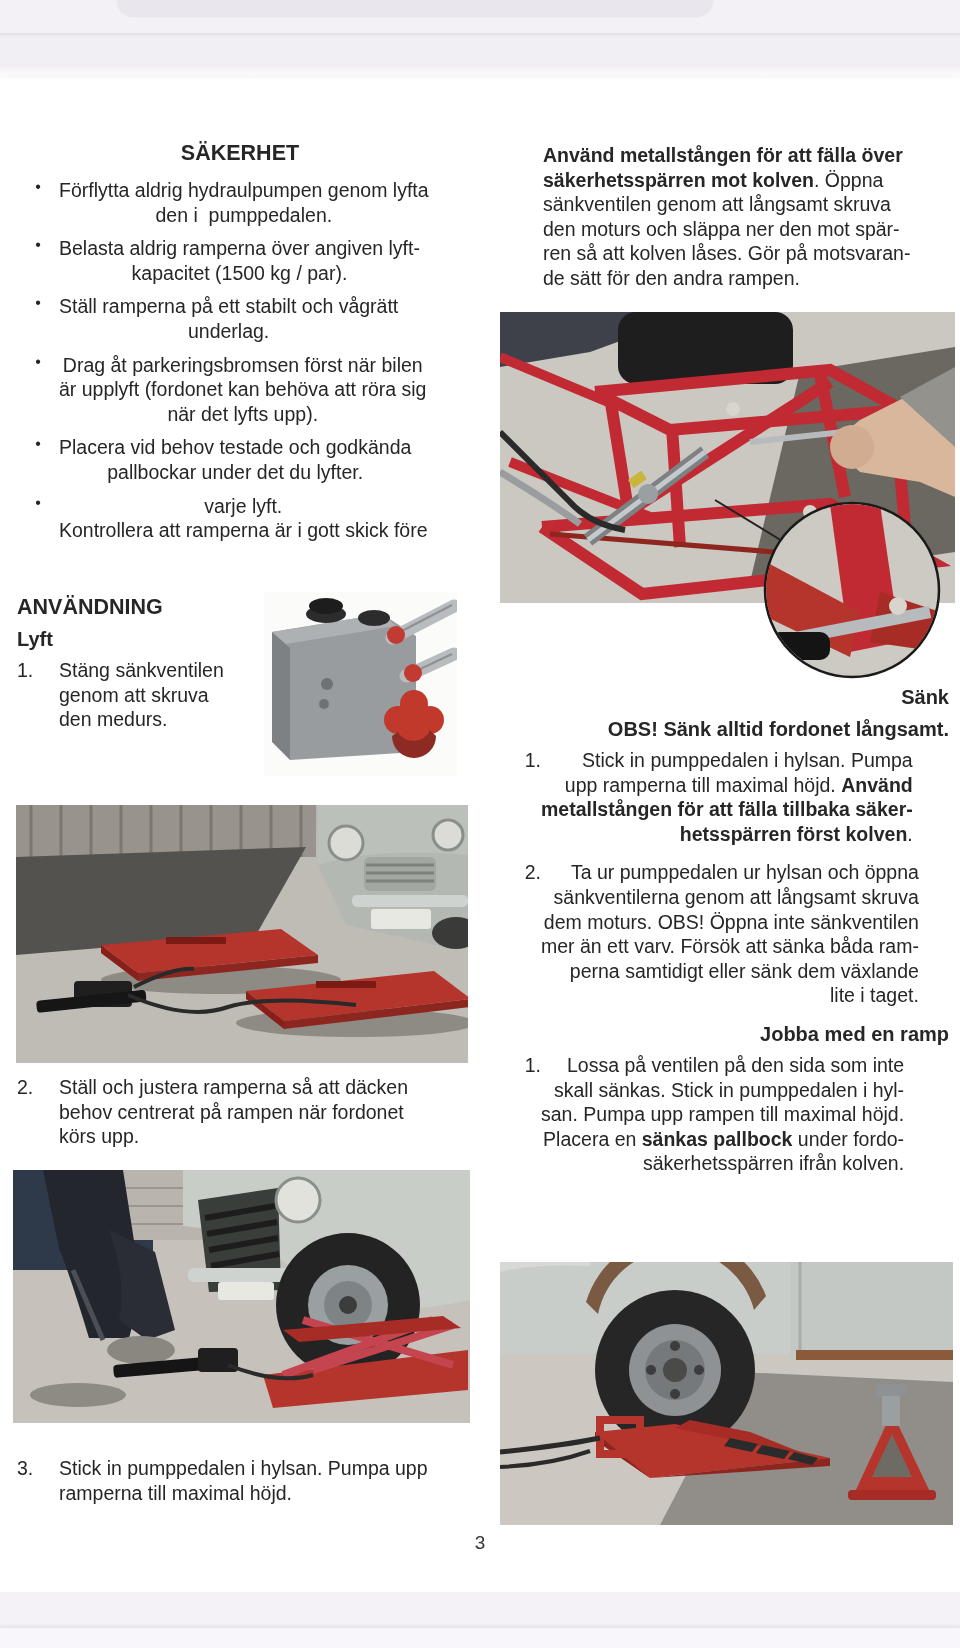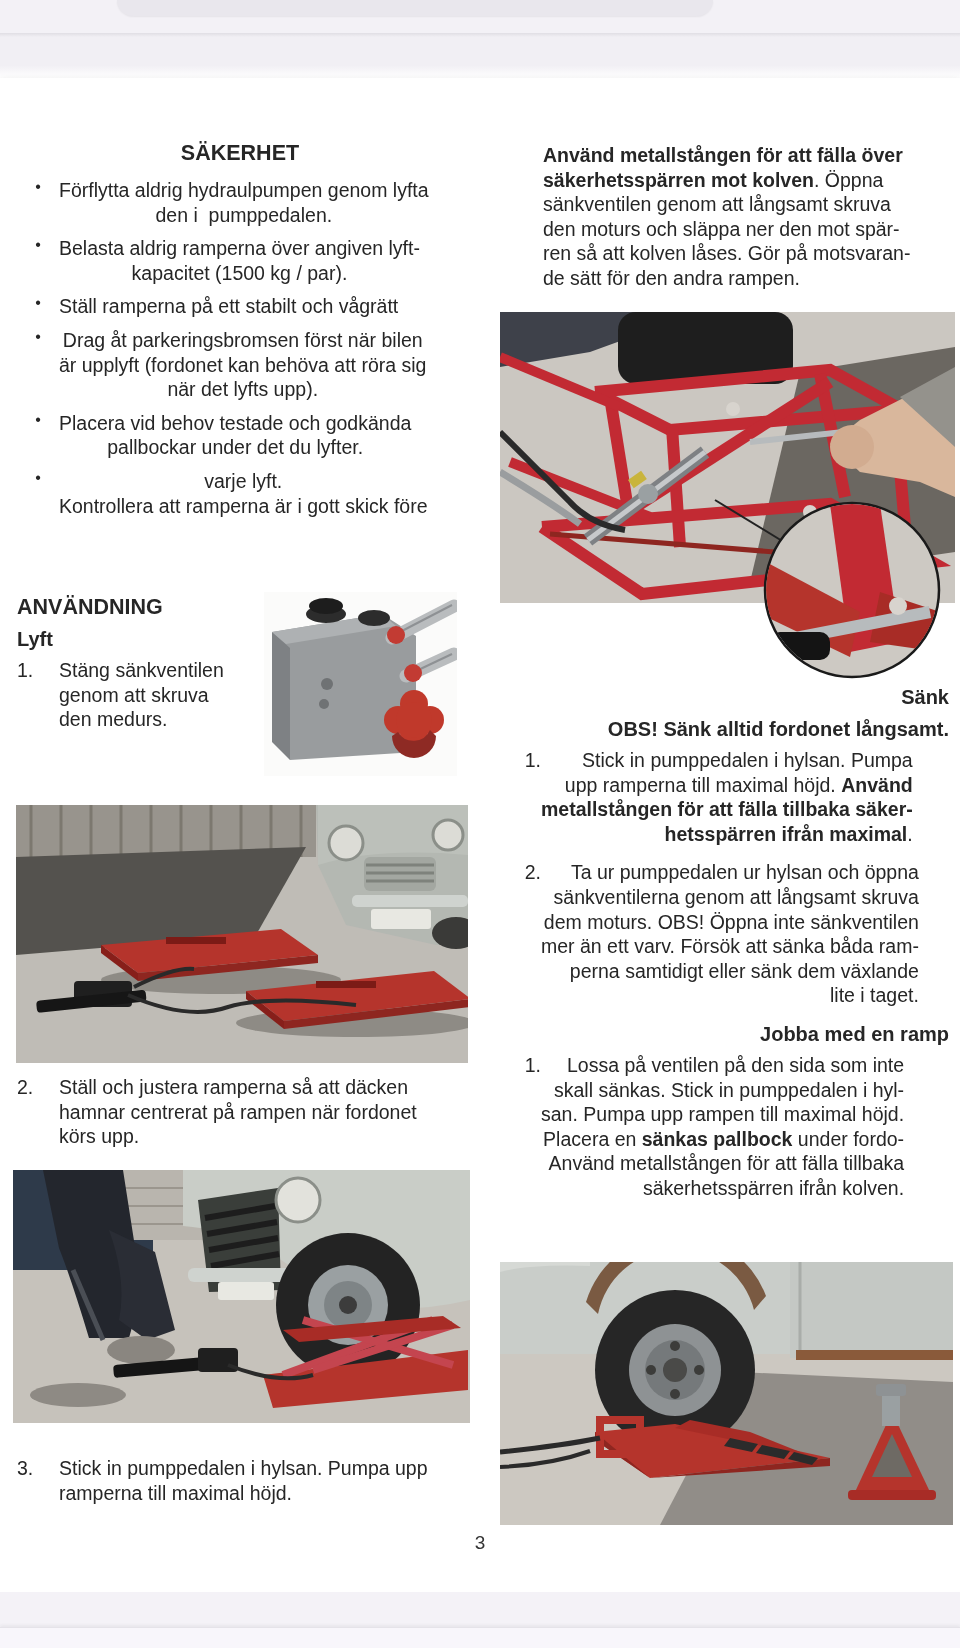--- a/index.html
+++ b/index.html
@@ -57,20 +57,21 @@
           <div class="mk">•</div>
           <div>
             <div class="ln"><span>Belasta aldrig ramperna över angiven lyft-</span></div>
             <div class="ln"><span>kapacitet (1500 kg / par).</span></div>
           </div>
         </div>
         <div class="li">
           <div class="mk">•</div>
           <div>
             <div class="ln"><span>Ställ ramperna på ett stabilt och vågrätt</span></div>
+            <div class="ln"><span>underlag.</span></div>
           </div>
         </div>
         <div class="li">
           <div class="mk">•</div>
           <div>
             <div class="ln"><span>Drag åt parkeringsbromsen först när bilen</span></div>
             <div class="ln"><span>är upplyft (fordonet kan behöva att röra sig</span></div>
             <div class="ln"><span>när det lyfts upp).</span></div>
           </div>
         </div>
@@ -184,21 +185,21 @@
       <path d="M118 182 q40 -20 60 -18" stroke="#2a2a2a" stroke-width="4" fill="none"></path>
     </svg>
   </div>
 
   <div class="abs" style="left:17px;top:1075px;width:446px;">
     <div class="gap9">
         <div class="li">
           <div class="mk body">2.</div>
           <div>
             <div class="ln"><span>Ställ och justera ramperna så att däcken</span></div>
-            <div class="ln"><span>hamnar centrerat på rampen när fordonet</span></div>
+            <div class="ln"><span>behov centrerat på rampen när fordonet</span></div>
             <div class="ln"><span>körs upp.</span></div>
           </div>
         </div>
       </div>
   </div>
 
   <div class="fig" style="left:13px;top:1170px;width:457px;height:253px;" aria-label="Person pumpar upp rampen med pumppedalen, bilens hjul på rampen">
     <svg viewBox="0 0 457 253" preserveAspectRatio="none">
       <rect width="457" height="253" fill="#c6c2bb"></rect>
       <rect x="0" y="0" width="140" height="100" fill="#2e3a4a"></rect>
@@ -316,21 +317,21 @@
   <div class="abs" style="left:499px;top:684px;width:450px;text-align:right;">
     <div class="h2">Sänk</div>
     <div class="h2 mt7">OBS! Sänk alltid fordonet långsamt.</div>
     <div class="gap14 mt7">
         <div class="li">
           <div class="mk body">1.</div>
           <div>
             <div class="ln"><span>Stick in pumppedalen i hylsan. Pumpa</span></div>
             <div class="ln"><span>upp ramperna till maximal höjd. </span><span class="b">Använd</span></div>
             <div class="ln"><span class="b">metallstången för att fälla tillbaka säker-</span></div>
-            <div class="ln"><span class="b">hetsspärren ifrån maximal</span><span>.</span></div>
+            <div class="ln"><span class="b">hetsspärren först kolven</span><span>.</span></div>
           </div>
         </div>
         <div class="li">
           <div class="mk body">2.</div>
           <div>
             <div class="ln"><span>Ta ur pumppedalen ur hylsan och öppna</span></div>
             <div class="ln"><span>sänkventilerna genom att långsamt skruva</span></div>
             <div class="ln"><span>dem moturs. OBS! Öppna inte sänkventilen</span></div>
             <div class="ln"><span>mer än ett varv. Försök att sänka båda ram-</span></div>
             <div class="ln"><span>perna samtidigt eller sänk dem växlande</span></div>
@@ -340,21 +341,20 @@
       </div>
     <div class="h2" style="margin-top:-1px;margin-left:40px;">Jobba med en ramp</div>
     <div class="gap14 mt7">
         <div class="li">
           <div class="mk body">1.</div>
           <div>
             <div class="ln"><span>Lossa på ventilen på den sida som inte</span></div>
             <div class="ln"><span>skall sänkas. Stick in pumppedalen i hyl-</span></div>
             <div class="ln"><span>san. Pumpa upp rampen till maximal höjd.</span></div>
             <div class="ln"><span>Placera en </span><span class="b">sänkas pallbock</span><span> under fordo-</span></div>
-            <div class="ln"><span>Använd metallstången för att fälla tillbaka</span></div>
             <div class="ln"><span>säkerhetsspärren ifrån kolven.</span></div>
           </div>
         </div>
       </div>
   </div>
 
   <div class="fig" style="left:500px;top:1262px;width:453px;height:263px;" aria-label="Upphöjt hjul med sänkt ramp och godkänd pallbock under bilen">
     <svg viewBox="0 0 453 263" preserveAspectRatio="none">
       <rect width="453" height="263" fill="#ccc8c1"></rect>
       <polygon points="240,110 453,120 453,263 160,263" fill="#918d88"></polygon>

